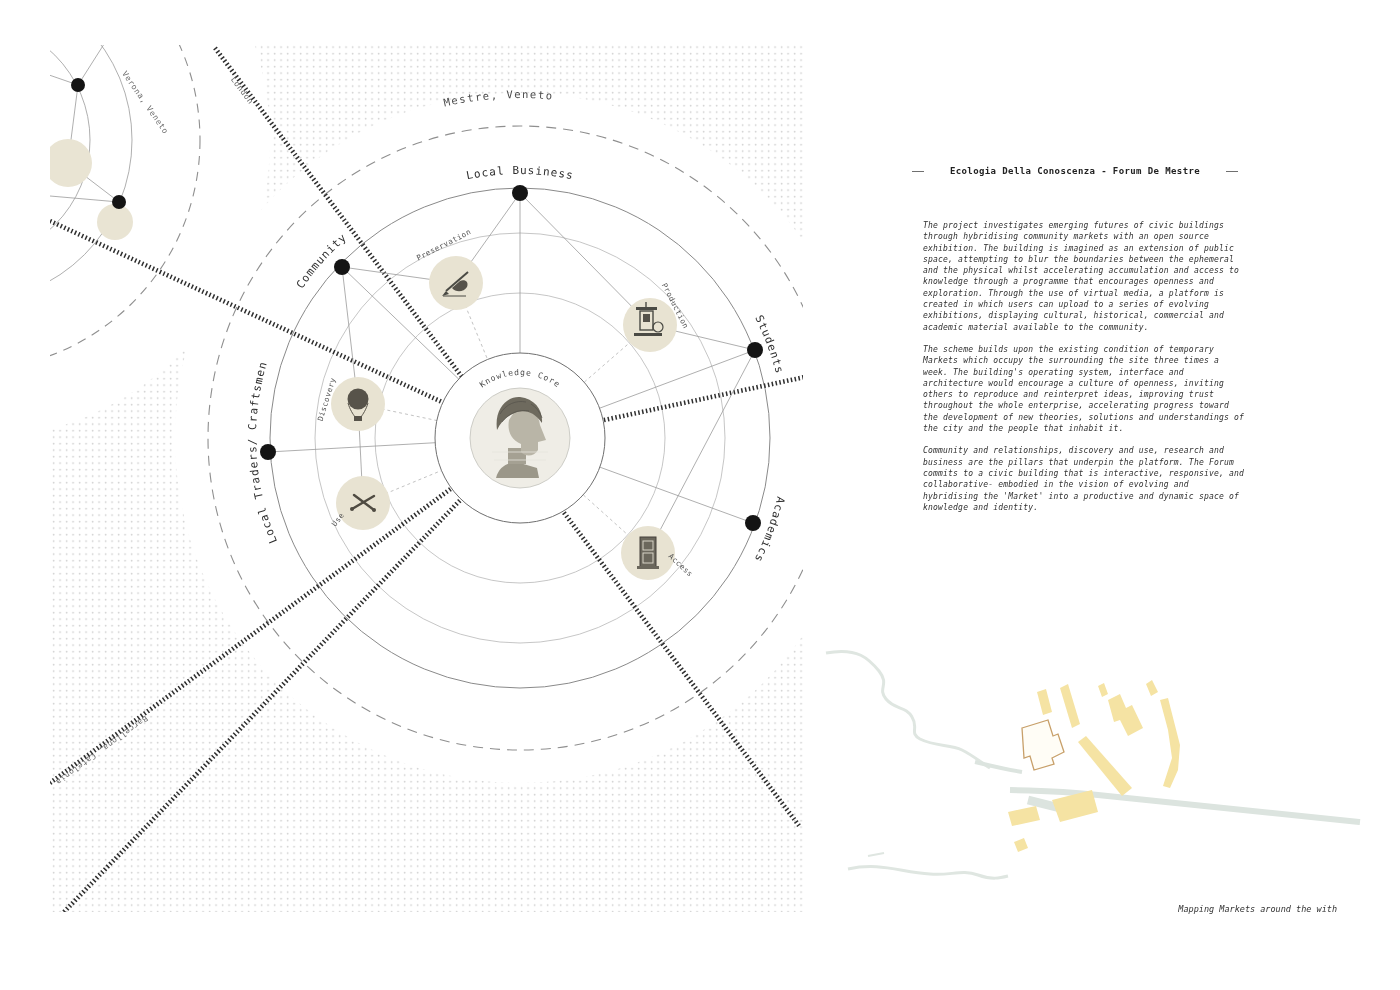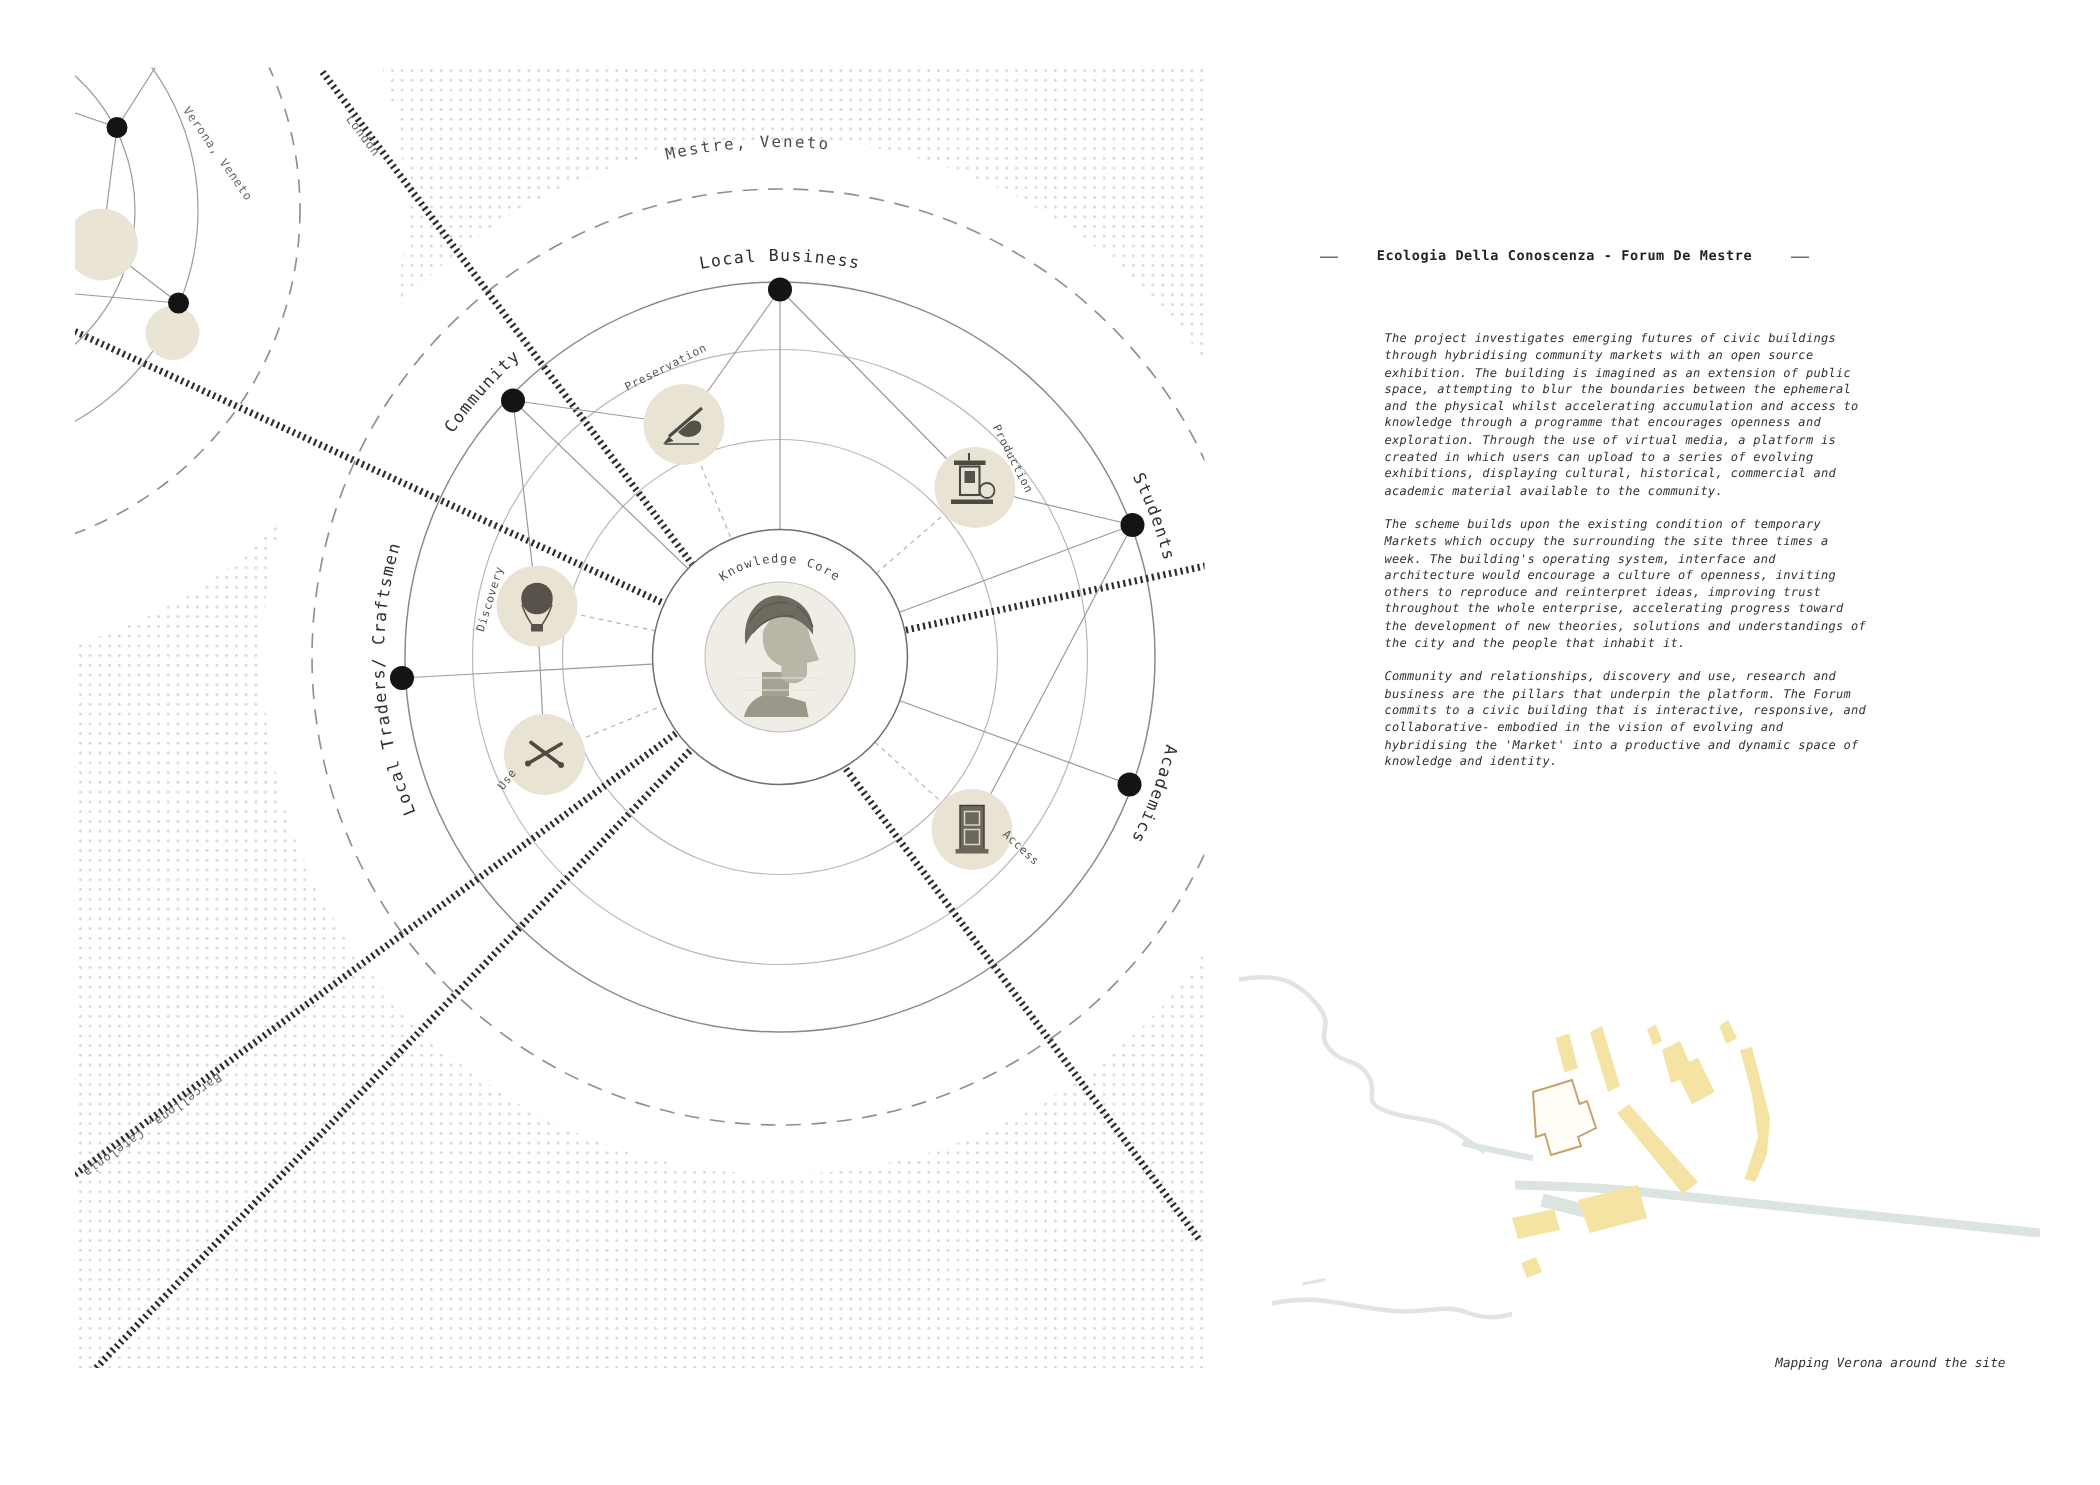--- a/index.html
+++ b/index.html
@@ -5,21 +5,21 @@
   html,body{margin:0;padding:0;background:#ffffff;}
   body{width:1400px;height:990px;position:relative;overflow:hidden;
        font-family:"DejaVu Sans Mono",monospace;color:#2f2f2f;}
   svg{position:absolute;left:0;top:0;}
   svg text{font-family:"DejaVu Sans Mono",monospace;fill:#3a3a3a;}
   .stake-label{font-size:11px;letter-spacing:1px;fill:#2e2e2e;}
   .city-label{font-size:10.5px;letter-spacing:1.5px;fill:#4a4a4a;}
   .core-label{font-size:8px;letter-spacing:1px;fill:#4a4a4a;}
   .value-label{font-size:7.5px;letter-spacing:.5px;fill:#555;}
   .route-label{font-size:8px;letter-spacing:.5px;fill:#6a6a6a;}
-  .title-row{position:absolute;top:166px;left:880px;width:326px;
+  .title-row{position:absolute;top:166px;left:912px;width:326px;
              display:flex;align-items:center;justify-content:center;gap:26px;}
   .title-rule{width:46px;border-top:1px solid #6f6f6f;height:0;}
   .title-text{font-size:9px;letter-spacing:.4px;color:#222;white-space:nowrap;font-weight:bold;}
   .article{position:absolute;top:220px;left:923px;width:326px;}
   .article p{margin:0 0 11px 0;font-size:8px;line-height:11.3px;letter-spacing:.2px;color:#303030;font-style:italic;}
   .caption{position:absolute;top:904px;left:1037px;width:300px;text-align:right;
            font-size:8.5px;font-style:italic;color:#333;}
 </style>
 </head>
 <body>
@@ -231,13 +231,13 @@
   <span class="title-text">Ecologia Della Conoscenza - Forum De Mestre</span>
   <span class="title-rule"></span>
 </div>
 
 <div class="article">
   <p>The project investigates emerging futures of civic buildings through hybridising community markets with an open source exhibition. The building is imagined as an extension of public space, attempting to blur the boundaries between the ephemeral and the physical whilst accelerating accumulation and access to knowledge through a programme that encourages openness and exploration. Through the use of virtual media, a platform is created in which users can upload to a series of evolving exhibitions, displaying cultural, historical, commercial and academic material available to the community.</p>
   <p>The scheme builds upon the existing condition of temporary Markets which occupy the surrounding the site three times a week. The building's operating system, interface and architecture would encourage a culture of openness, inviting others to reproduce and reinterpret ideas, improving trust throughout the whole enterprise, accelerating progress toward the development of new theories, solutions and understandings of the city and the people that inhabit it.</p>
   <p>Community and relationships, discovery and use, research and business are the pillars that underpin the platform. The Forum commits to a civic building that is interactive, responsive, and collaborative- embodied in the vision of evolving and hybridising the 'Market' into a productive and dynamic space of knowledge and identity.</p>
 </div>
 
-<div class="caption">Mapping Verona around the site</div>
+<div class="caption">Mapping Markets around the with</div>
 
 </body></html>

